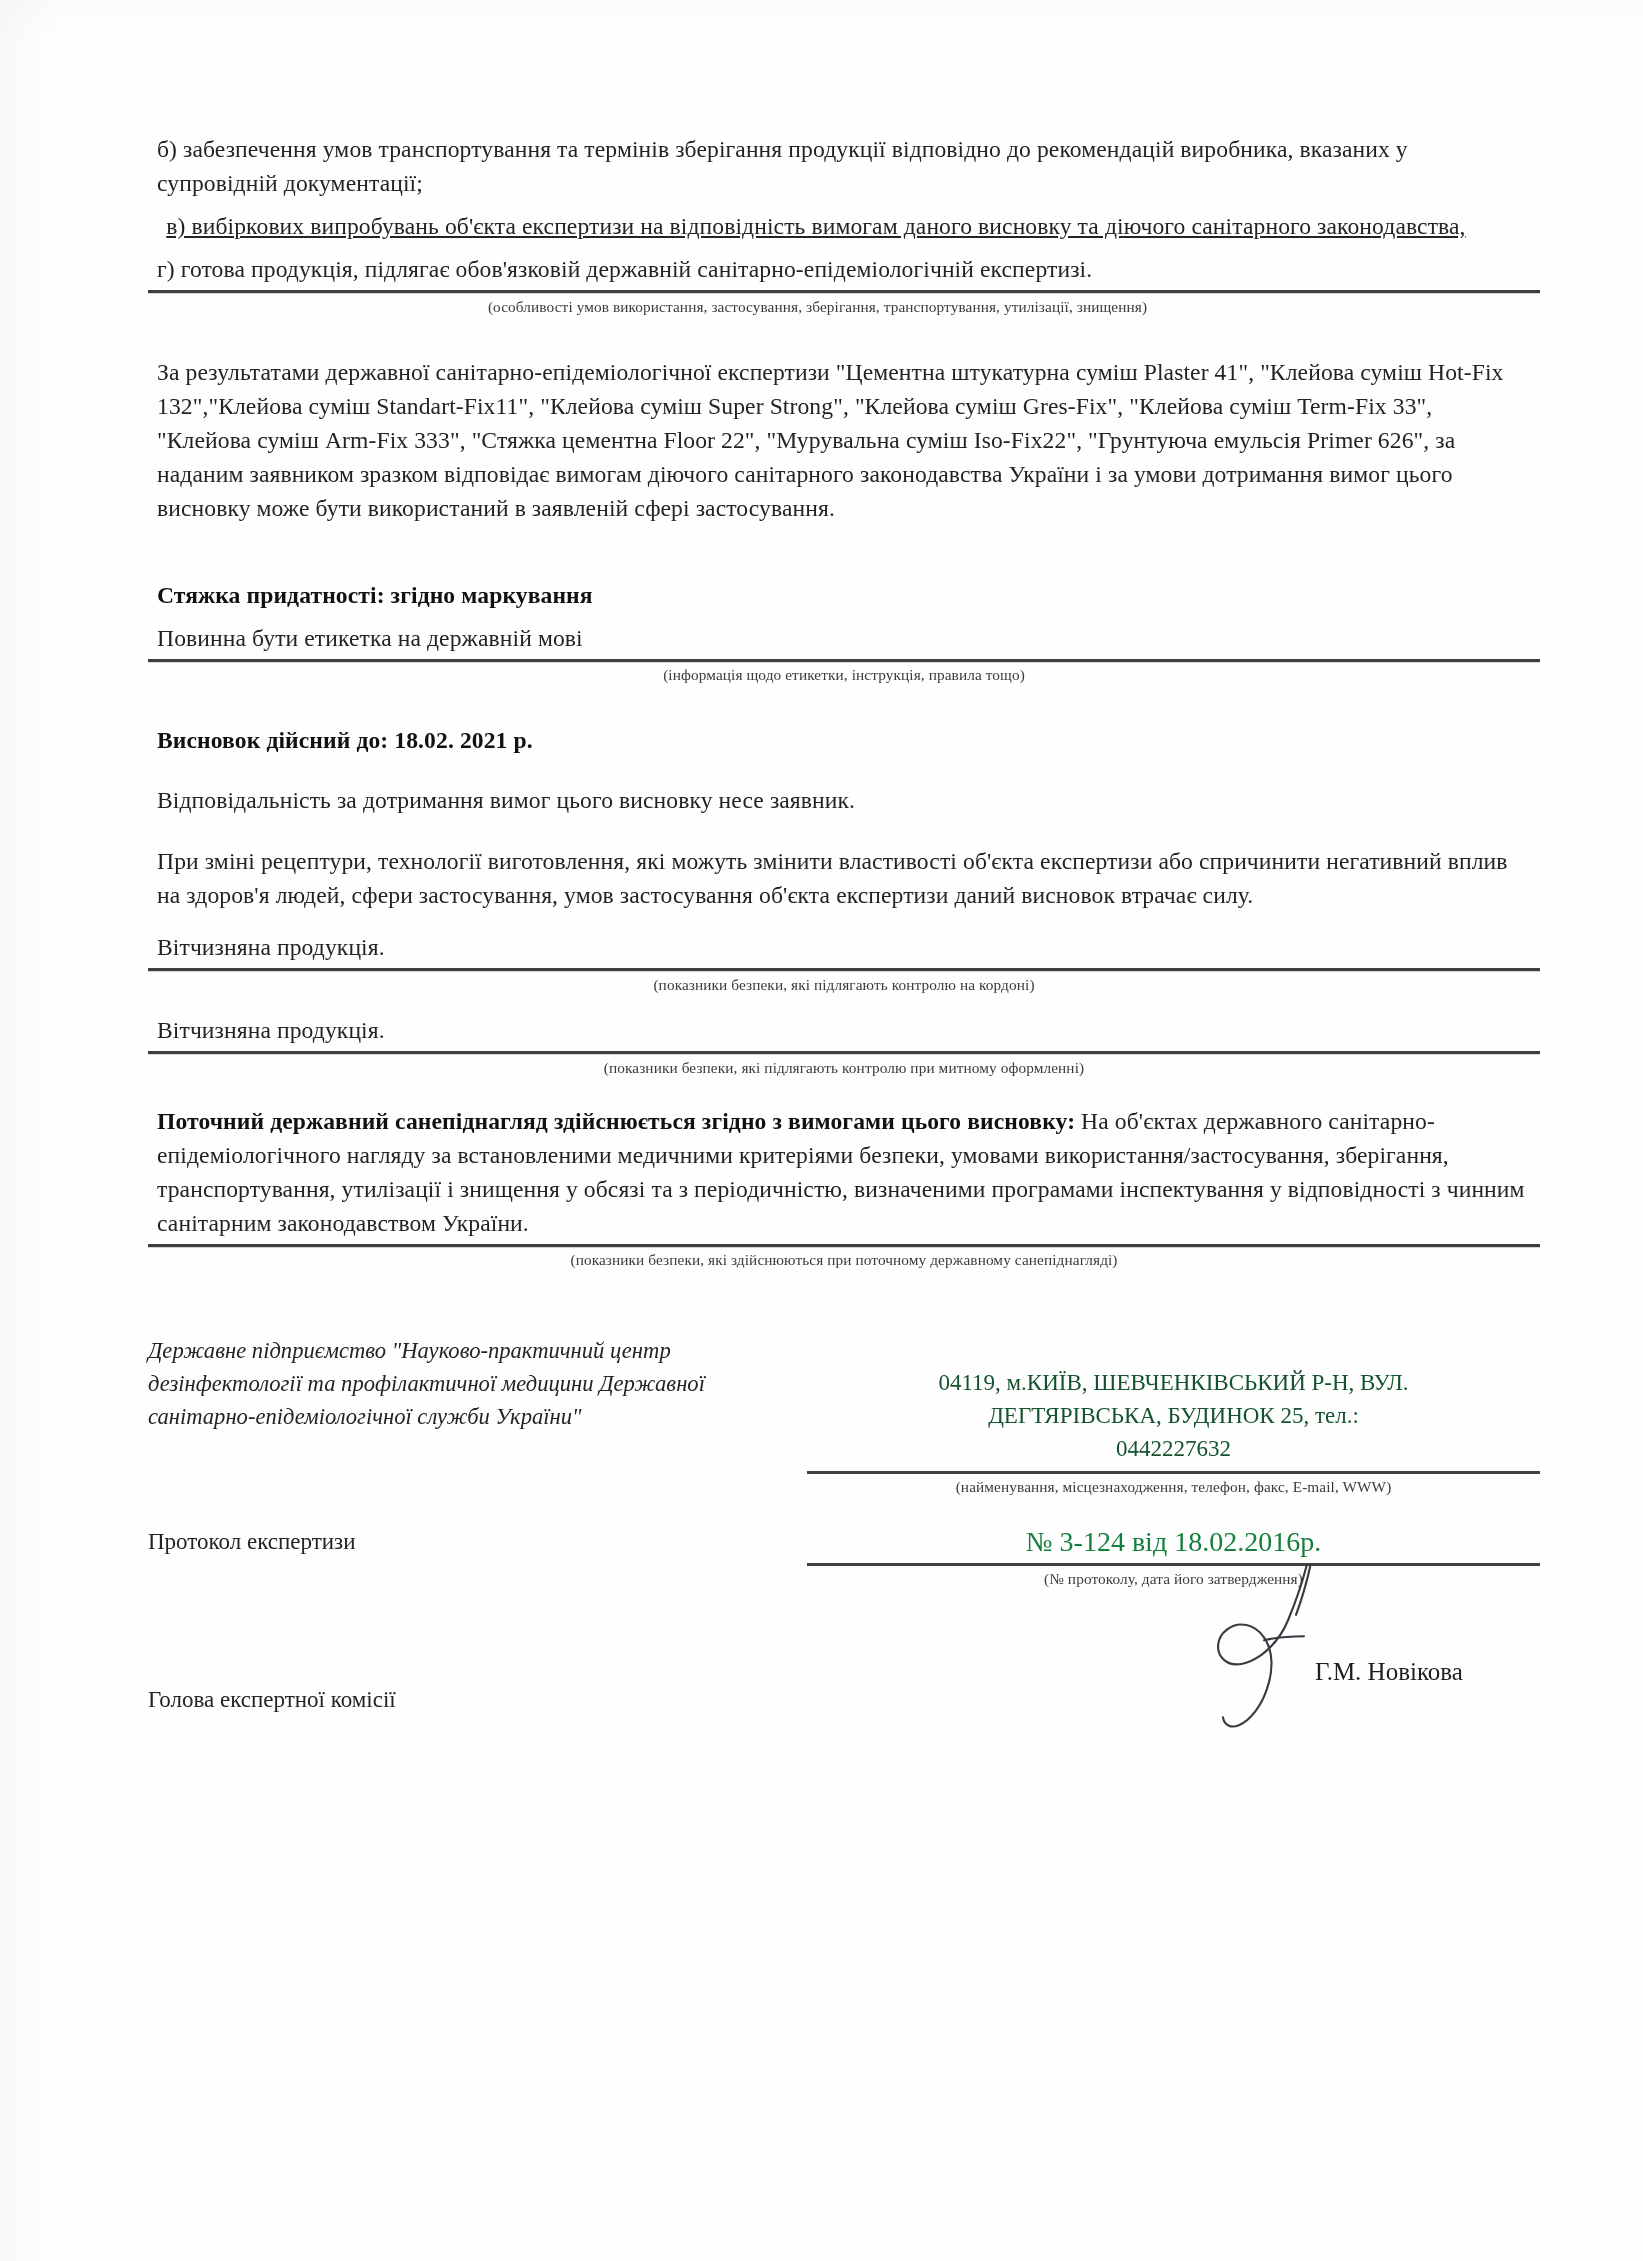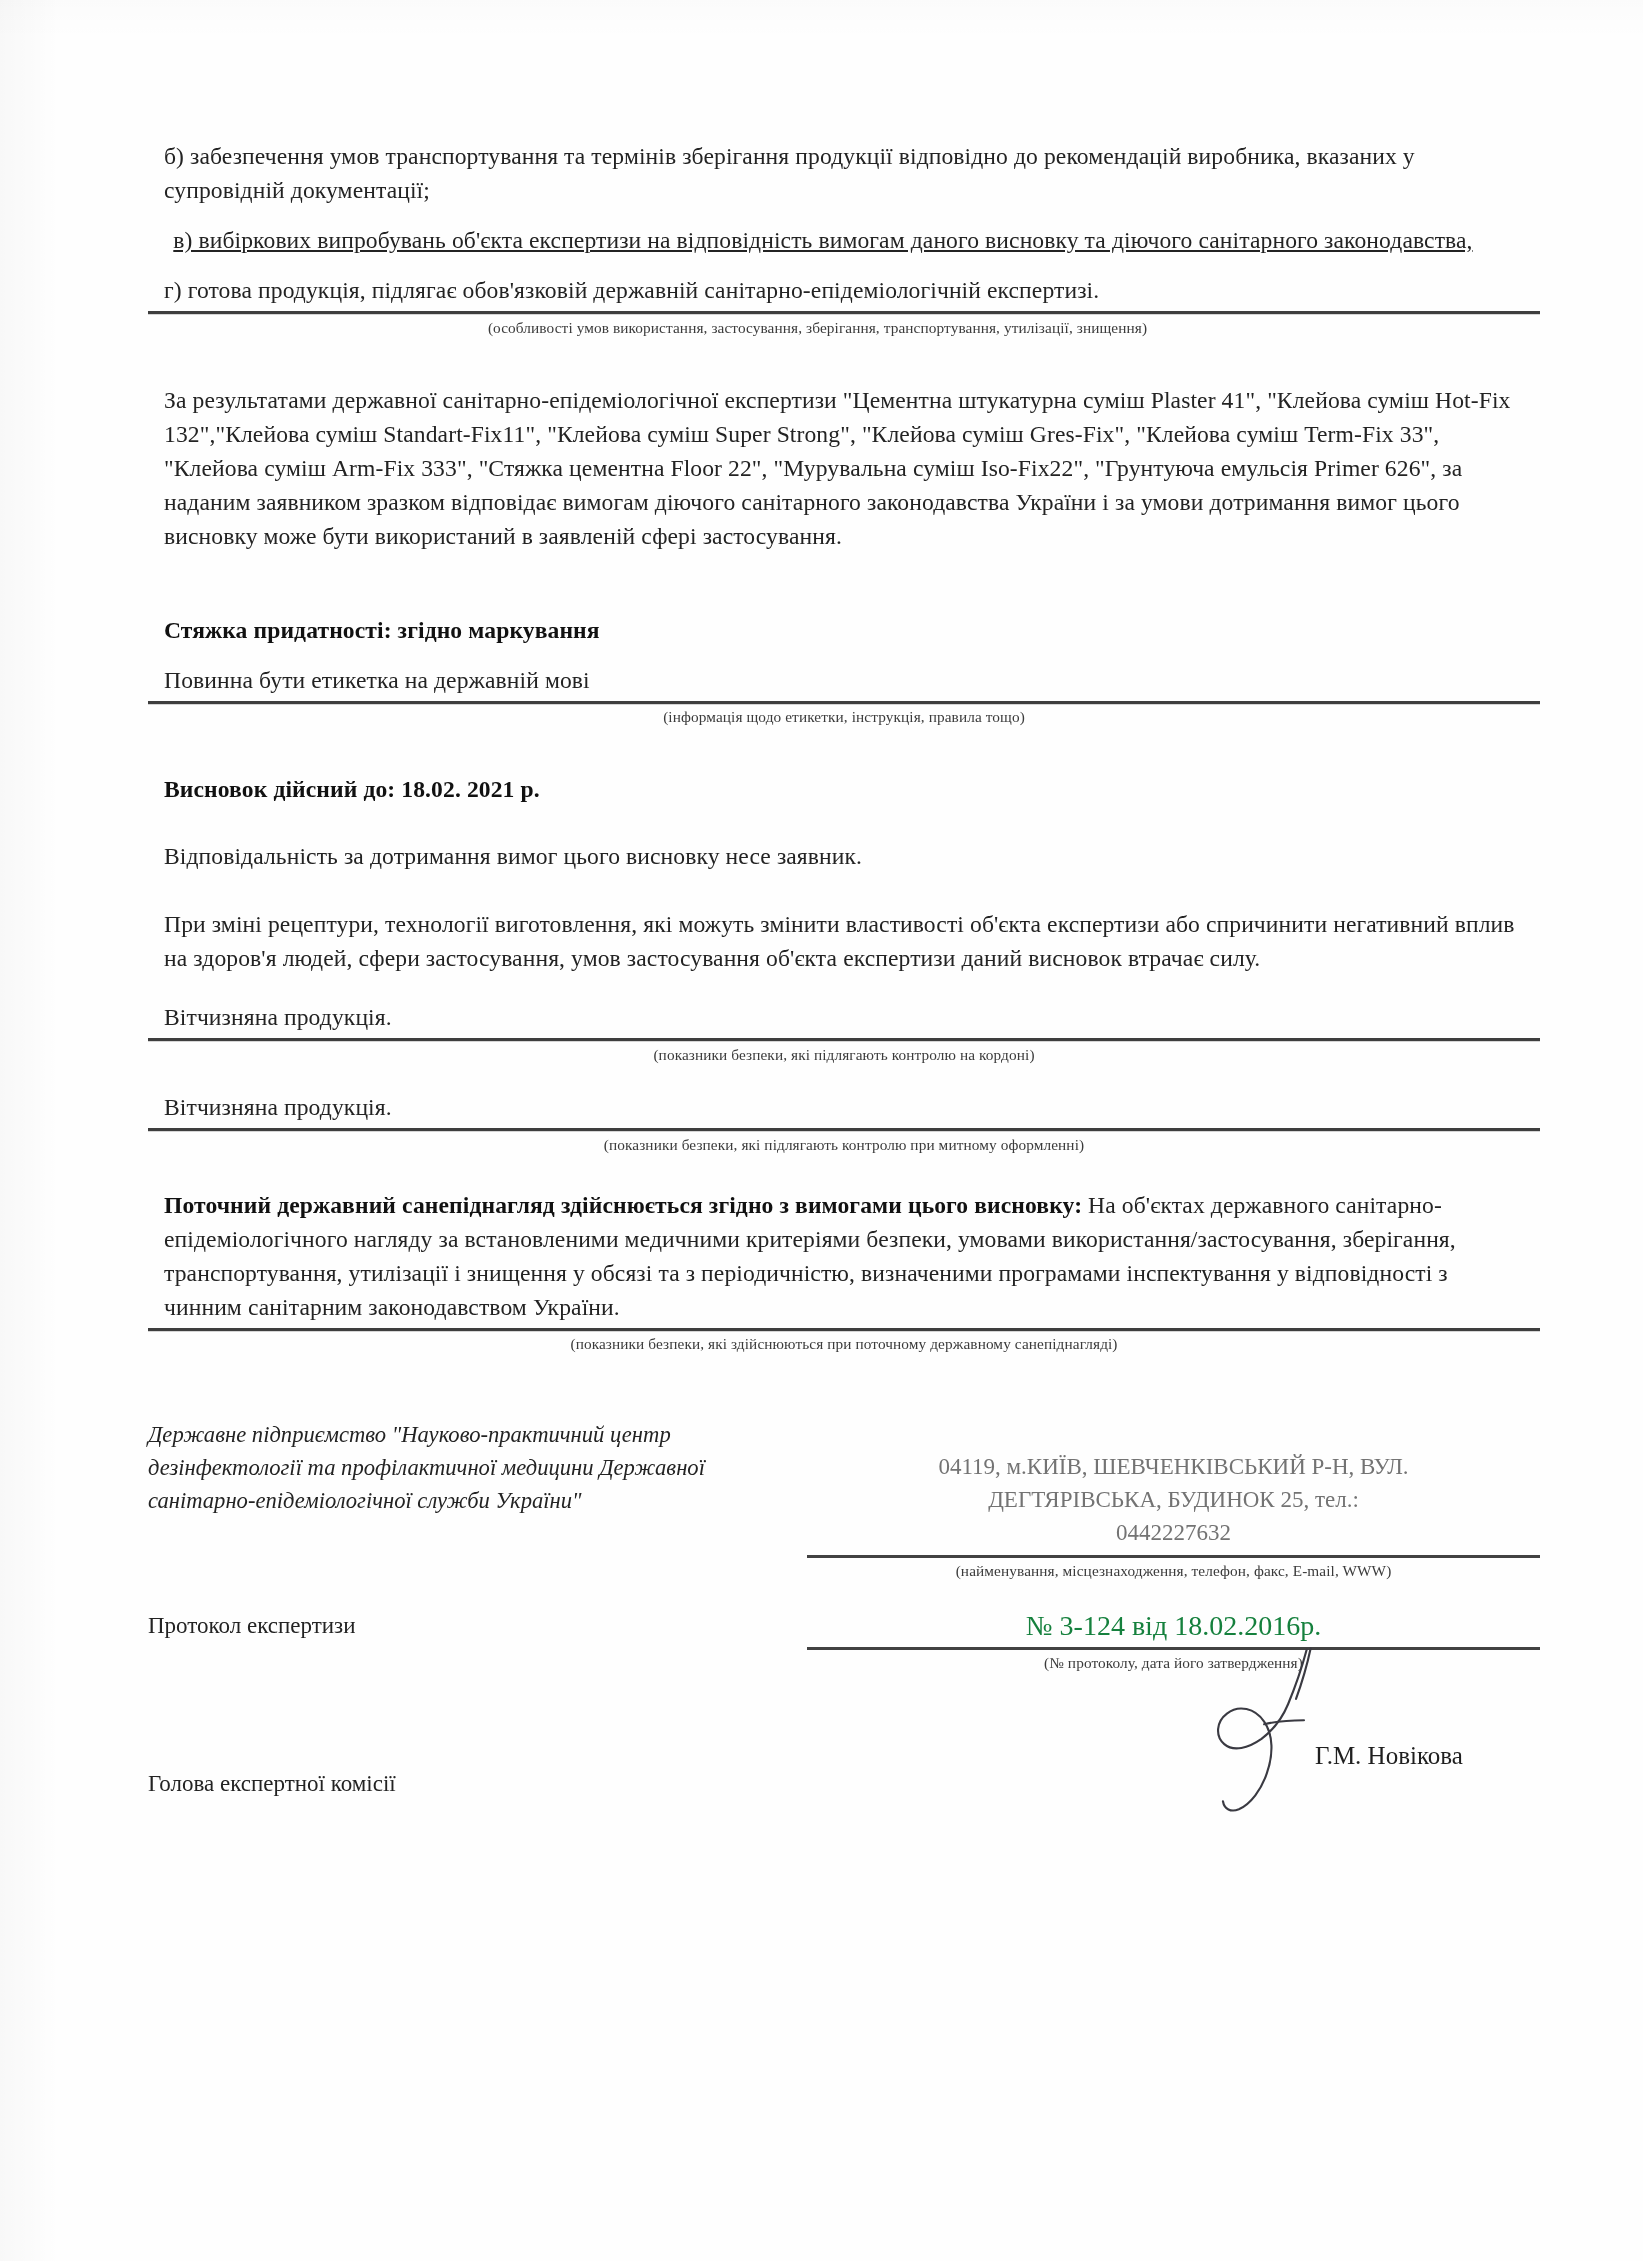--- a/index.html
+++ b/index.html
@@ -28,21 +28,21 @@
       linear-gradient(180deg, rgba(0,0,0,0.012) 0px, rgba(0,0,0,0) 40px);
   }
   .content {
     position: absolute;
     left: 148px;
     top: 123px;
     width: 1392px;
   }
 
   p, div.line {
-    margin: 16px;
+    margin: 9px;
   }
 
   .body-text {
     font-size: 23.6px;
     line-height: 34px;
     color: #232323;
     letter-spacing: 0.1px;
   }
 
   .para {
@@ -96,21 +96,21 @@
   }
   .footer-right {
     flex: 1 1 auto;
     margin-left: 73px;
     padding-top: 32px;
   }
   .org-address {
     font-size: 23px;
     line-height: 33px;
     text-align: center;
-    color: #737373;
+    color: #14532d;
   }
   .rule-right {
     height: 3.3px;
     background: #2e2e2e;
     margin-top: 5.3px;
     opacity: 0.9;
   }
 
   .protocol-row {
     display: flex;

